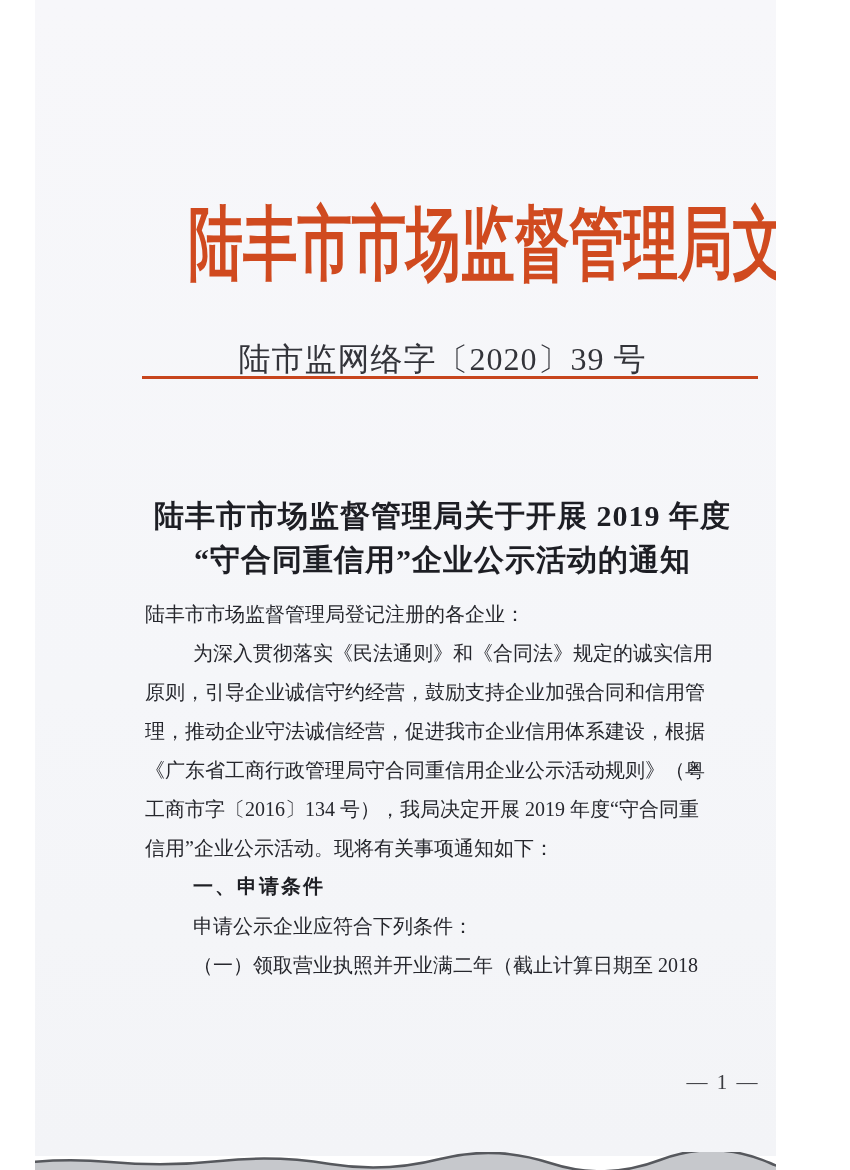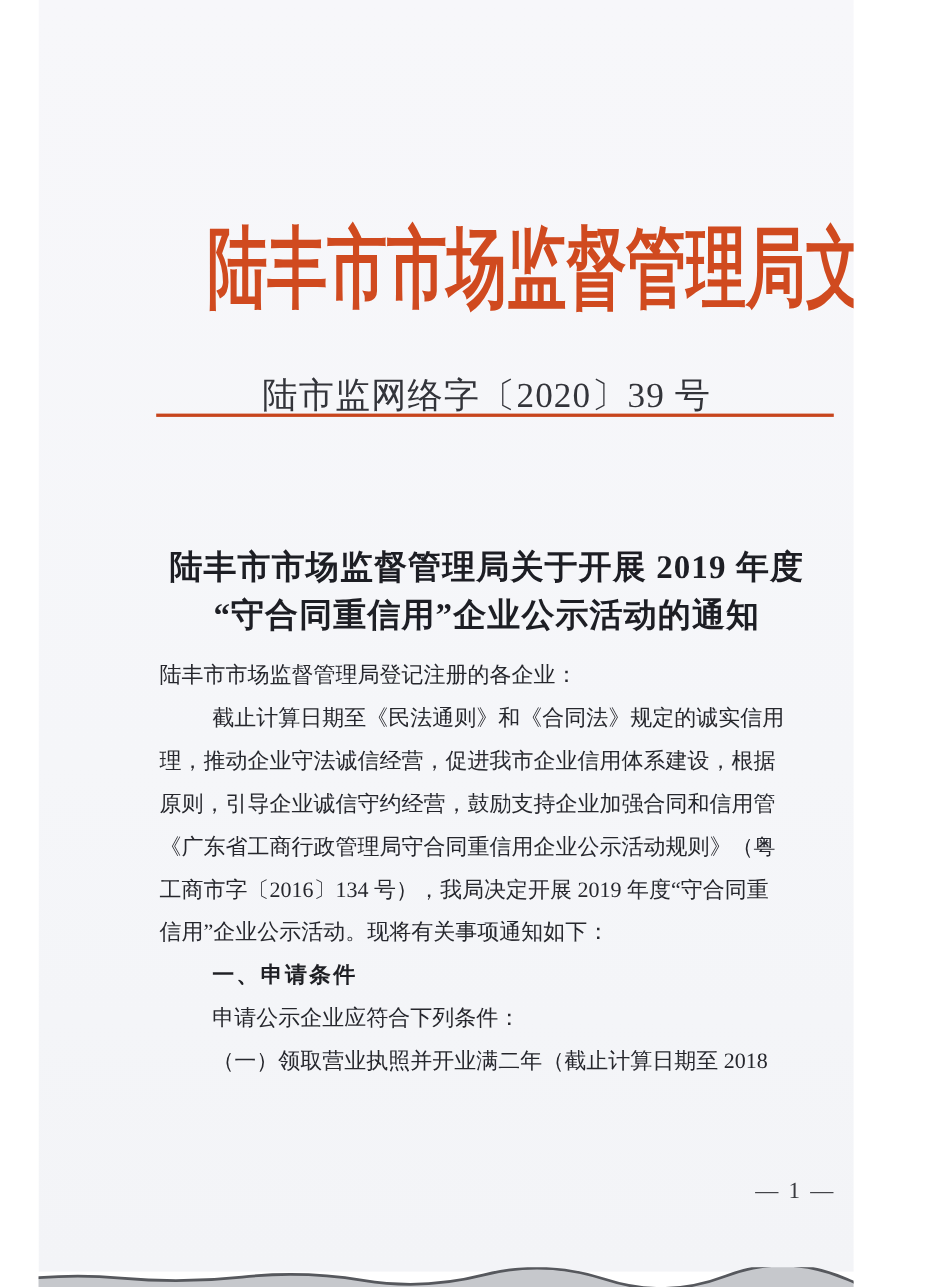--- a/index.html
+++ b/index.html
@@ -88,21 +88,21 @@
     left: 110px; top: 595px;
     width: 625px;
     font-size: 20px;
     line-height: 39px;
     color: #26272d;
     letter-spacing: 0px;
   }
   .ln { white-space: nowrap; }
   .indent { padding-left: 48px; }
   .bold-heading {
-    font-family: Liberation Serif, serif;
+    font-family: Liberation Mono, monospace;
     font-weight: bold;
     color: #1e1f24;
     letter-spacing: 2px;
   }
   .page-num {
     position: absolute;
     left: 628px; top: 1070px;
     width: 120px;
     text-align: center;
     font-size: 21px;
@@ -125,23 +125,23 @@
 
     <div class="red-rule"></div>
 
     <div class="doc-title">
       <div>陆丰市市场监督管理局关于开展 2019 年度</div>
       <div>“守合同重信用”企业公示活动的通知</div>
     </div>
 
     <div class="body-block">
       <div class="ln">陆丰市市场监督管理局登记注册的各企业：</div>
-      <div class="ln indent">截止计算日期至《民法通则》和《合同法》规定的诚实信用</div>
+      <div class="ln indent">为深入贯彻落实《民法通则》和《合同法》规定的诚实信用</div>
+      <div class="ln">原则，引导企业诚信守约经营，鼓励支持企业加强合同和信用管</div>
       <div class="ln">理，推动企业守法诚信经营，促进我市企业信用体系建设，根据</div>
-      <div class="ln">原则，引导企业诚信守约经营，鼓励支持企业加强合同和信用管</div>
       <div class="ln">《广东省工商行政管理局守合同重信用企业公示活动规则》（粤</div>
       <div class="ln">工商市字〔2016〕134 号），我局决定开展 2019 年度“守合同重</div>
       <div class="ln">信用”企业公示活动。现将有关事项通知如下：</div>
       <div class="ln indent bold-heading">一、申请条件</div>
       <div class="ln indent">申请公示企业应符合下列条件：</div>
       <div class="ln indent">（一）领取营业执照并开业满二年（截止计算日期至 2018</div>
     </div>
 
     <div class="page-num">— 1 —</div>
 

